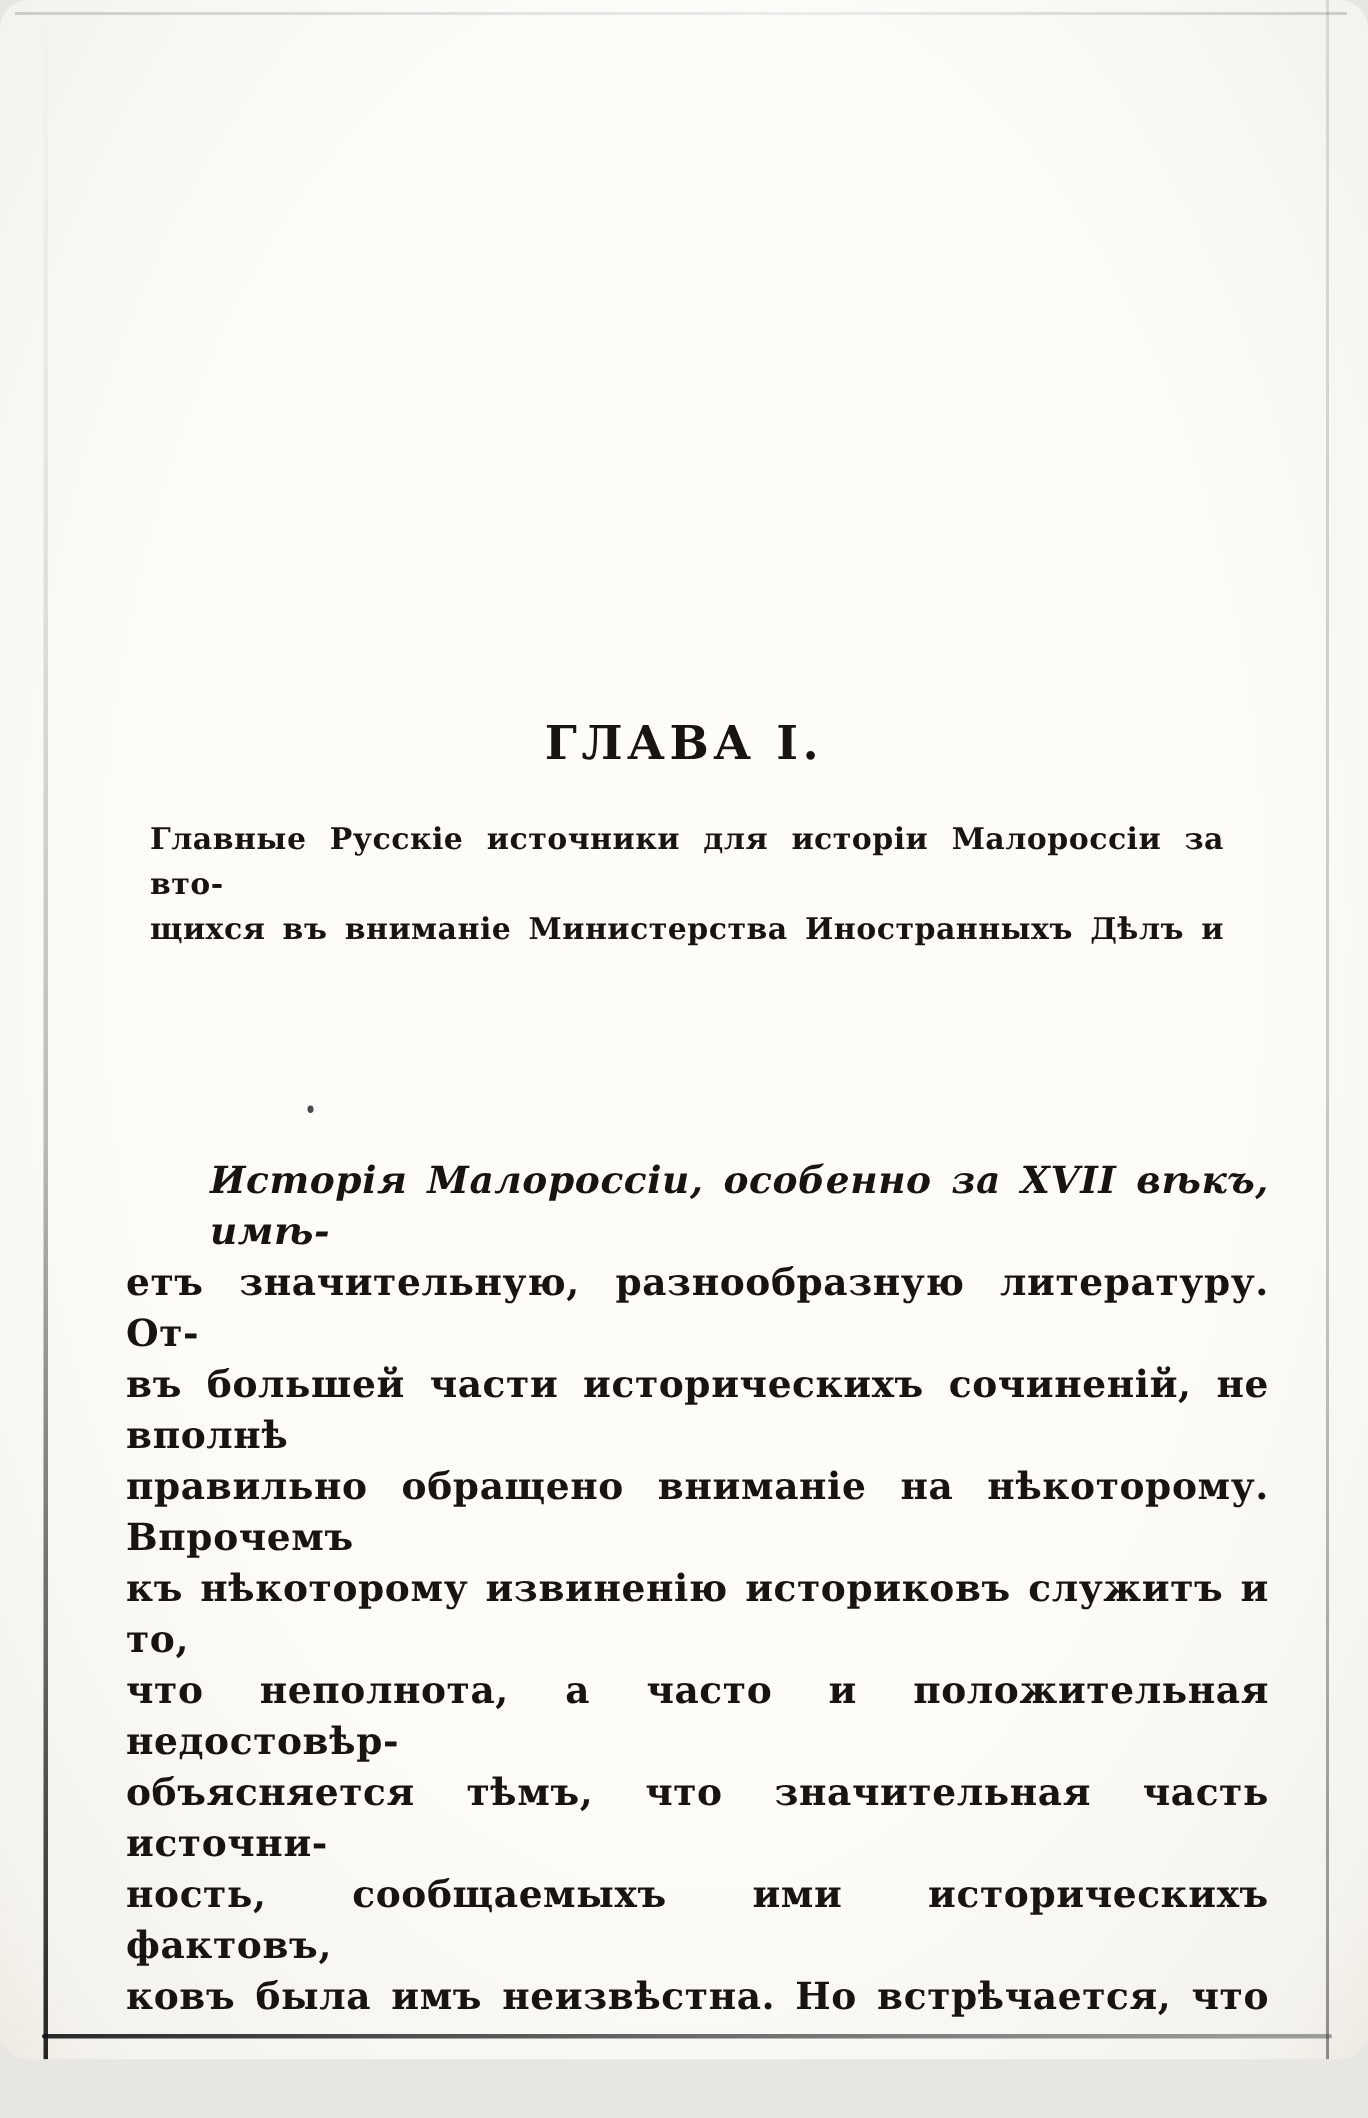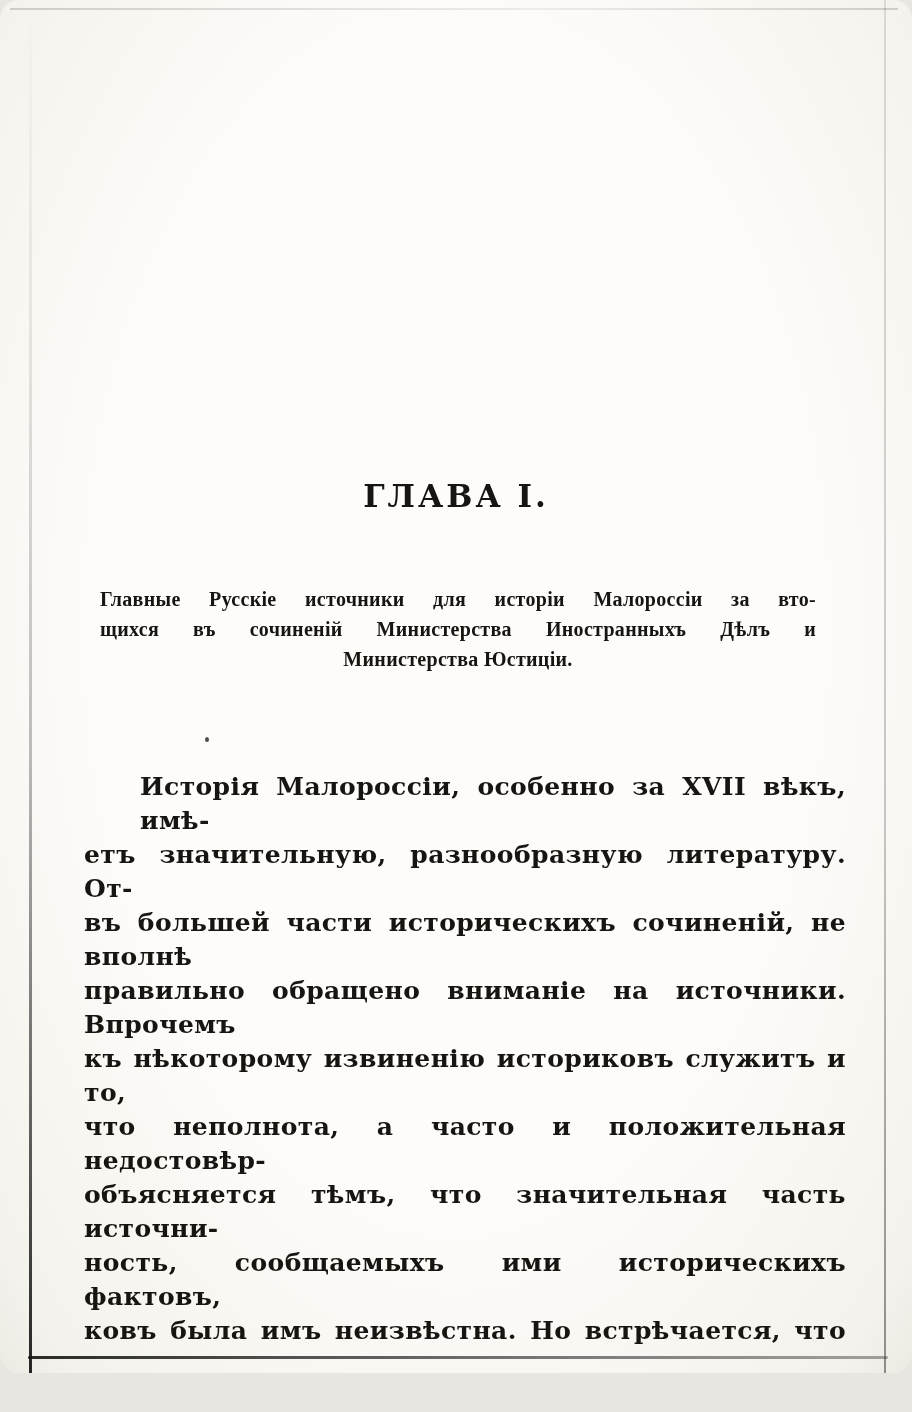--- a/index.html
+++ b/index.html
@@ -56,28 +56,27 @@
     width: 100%;
     margin: 0;
     text-align: center;
     font-size: 31px;
     font-weight: 700;
     letter-spacing: 3px;
   }
 
   .summary {
     position: absolute;
-    top: 584px;
+    top: 544px;
     left: 100px;
     width: 716px;
     font-size: 20px;
     line-height: 30px;
     font-weight: 700;
     letter-spacing: 0.3px;
-    font-family: Liberation Serif, serif;
   }
   .sline { text-align: justify; text-align-last: justify; }
   .sline.scenter { text-align-last: center; }
 
   .artifact-dot {
     position: absolute;
     top: 737px;
     left: 205px;
     width: 4px;
     height: 5px;
@@ -89,49 +88,48 @@
     position: absolute;
     top: 770px;
     left: 84px;
     width: 762px;
     font-size: 25px;
     line-height: 34px;
     font-weight: 700;
     letter-spacing: 0.4px;
   }
   .bline { text-align: justify; text-align-last: justify; }
-  .bline.indent { padding-left: 56px; }
+  .bline.indent { padding-left: 56px; font-style: italic; }
 </style>
 </head>
 <body>
 
 <div class="scan">
 
   <div class="edge edge-top"></div>
   <div class="edge edge-left"></div>
   <div class="edge edge-right"></div>
   <div class="edge edge-bottom"></div>
 
   <h1 class="chapter-title">ГЛАВА I.</h1>
 
   <section class="summary">
     <div class="sline">Главные Русскіе источники для исторіи Малороссіи за вто-</div>
-    <div class="sline">щихся въ сочиненій Министерства Иностранныхъ Дѣлъ и</div>
-    <div class="sline scenter">Министерства Юстиціи.</div>
+    <div class="sline">щихся въ вниманіе Министерства Иностранныхъ Дѣлъ и</div>
   </section>
 
   <div class="artifact-dot"></div>
 
   <section class="body-text">
 
     <div class="para">
       <div class="bline indent">Исторія Малороссіи, особенно за XVII вѣкъ, имѣ-</div>
       <div class="bline">етъ значительную, разнообразную литературу. От-</div>
       <div class="bline">въ большей части историческихъ сочиненій, не вполнѣ</div>
-      <div class="bline">правильно обращено вниманіе на источники. Впрочемъ</div>
+      <div class="bline">правильно обращено вниманіе на нѣкоторому. Впрочемъ</div>
       <div class="bline">къ нѣкоторому извиненію историковъ служитъ и то,</div>
       <div class="bline">что неполнота, а часто и положительная недостовѣр-</div>
       <div class="bline">объясняется тѣмъ, что значительная часть источни-</div>
       <div class="bline">ность, сообщаемыхъ ими историческихъ фактовъ,</div>
       <div class="bline">ковъ была имъ неизвѣстна. Но встрѣчается, что</div>
 
     </div>
 
   </section>
 

